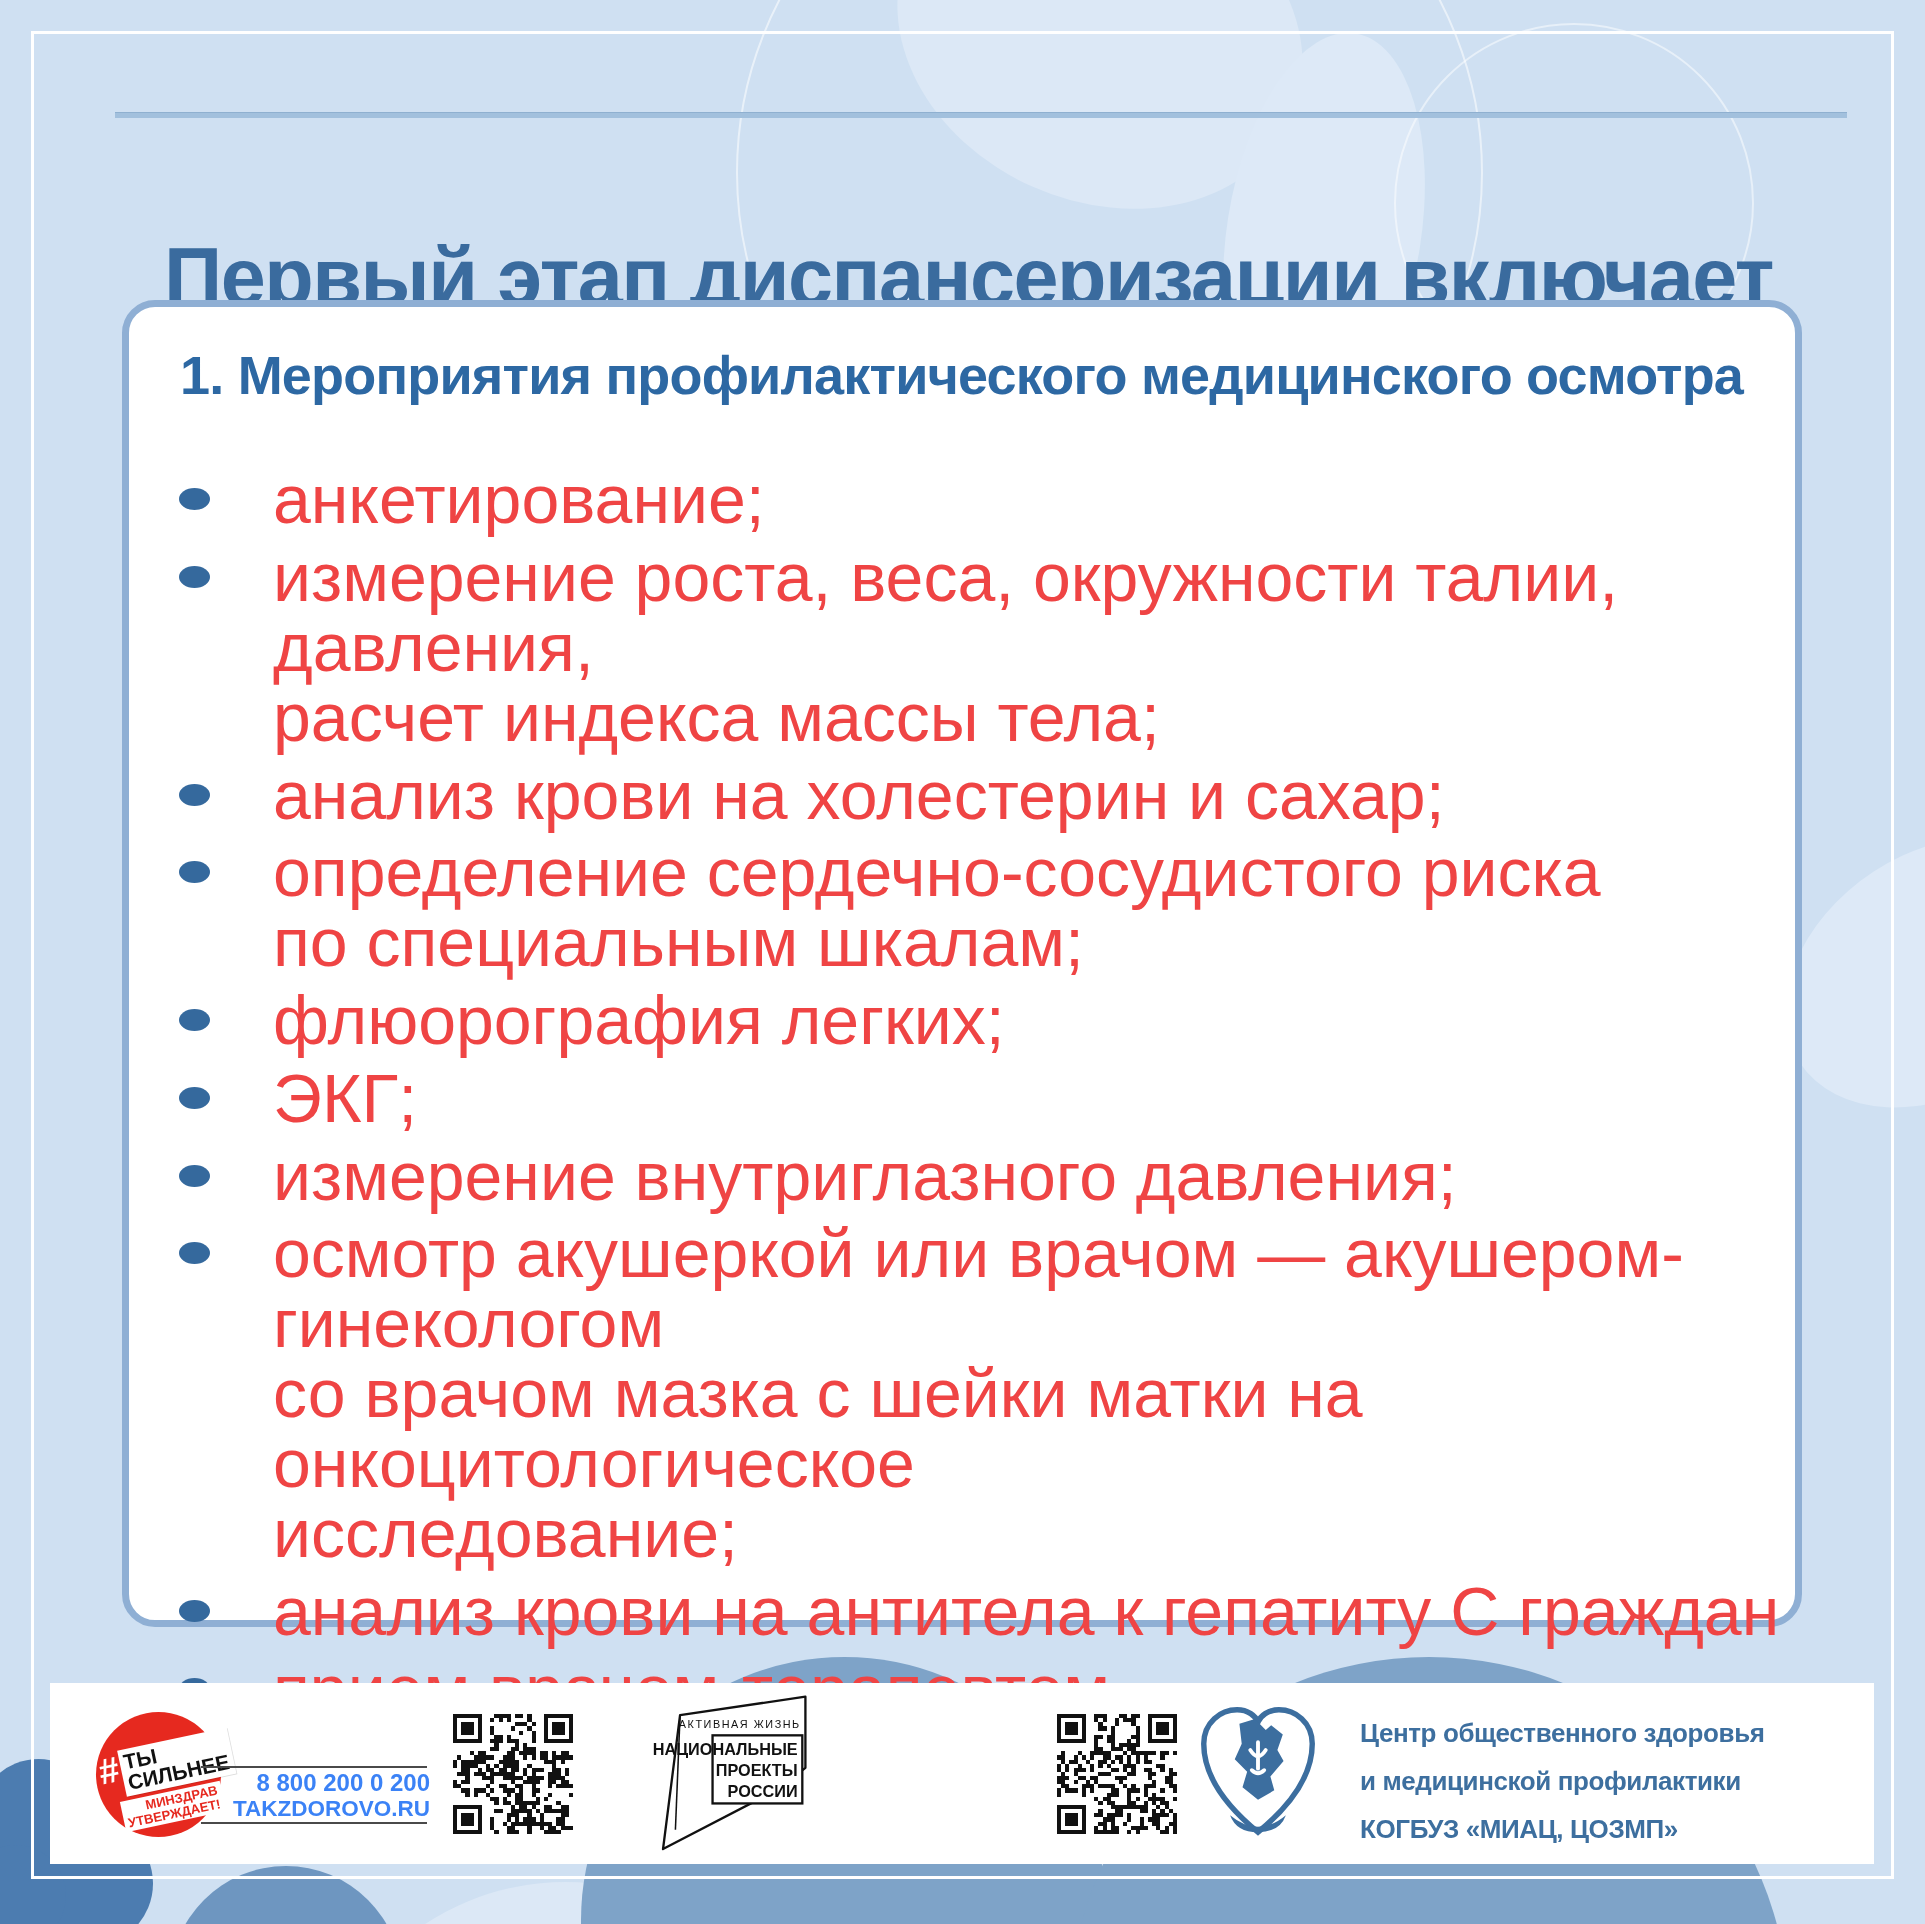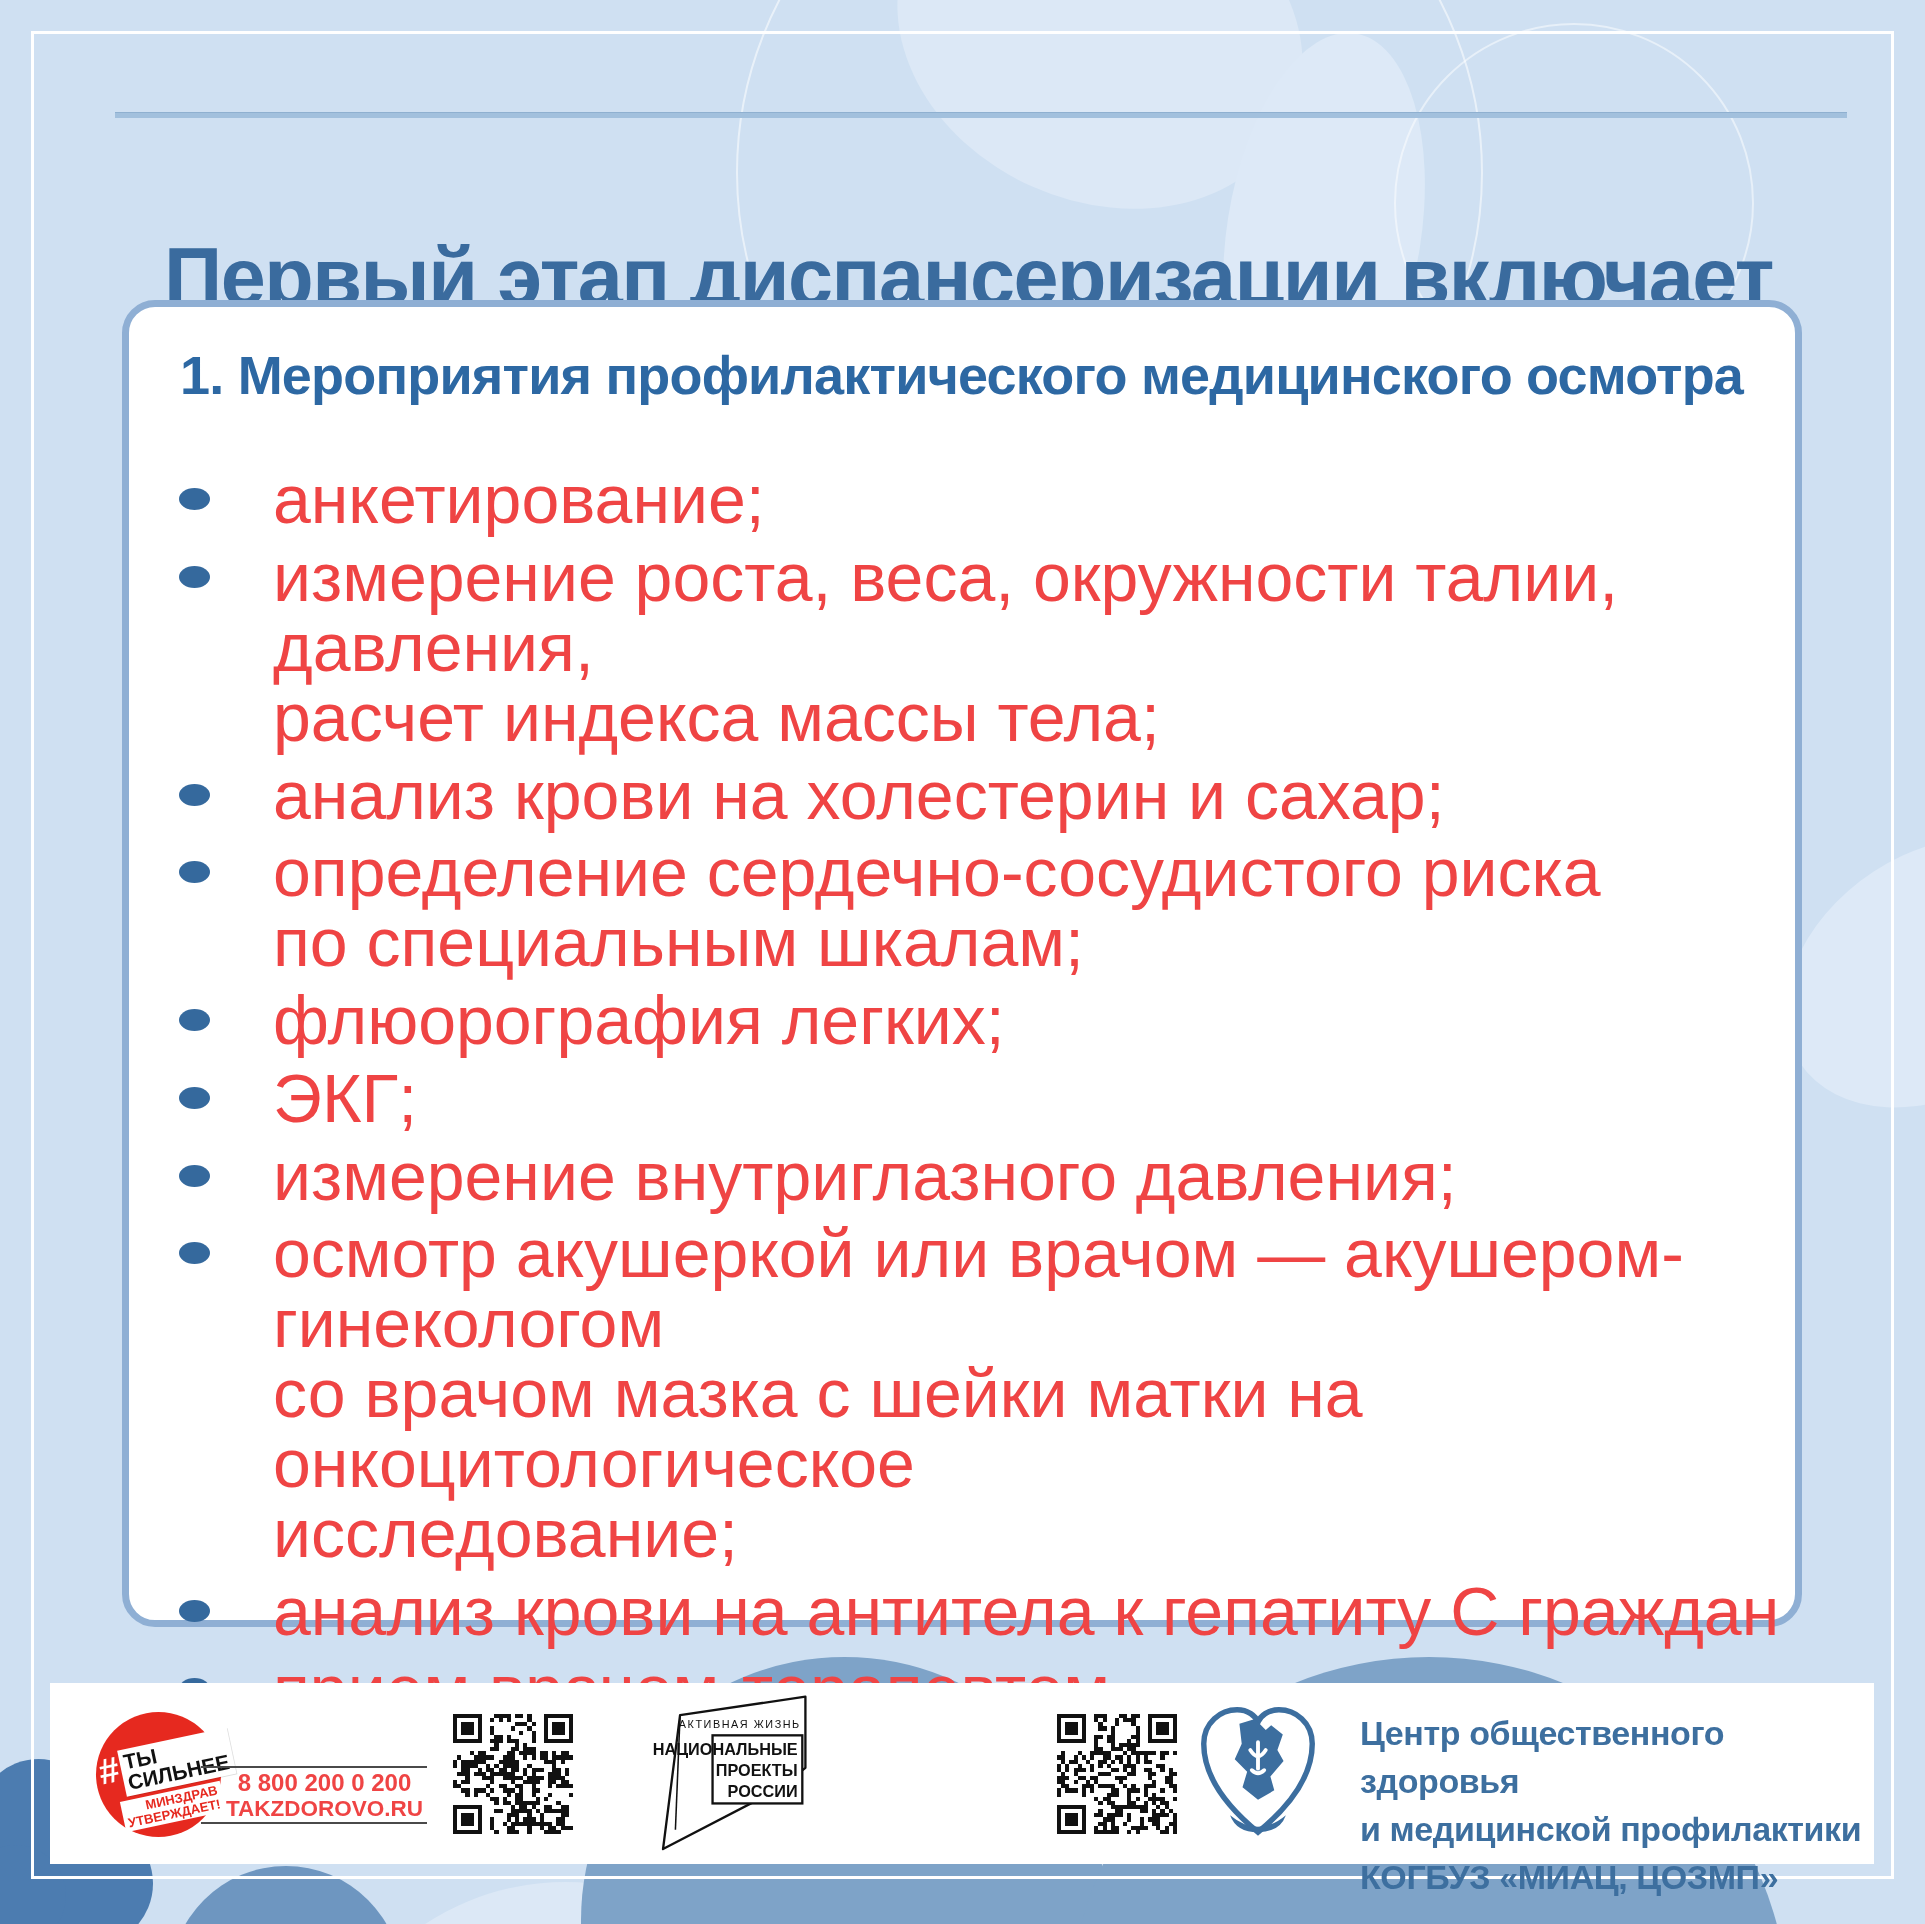--- a/index.html
+++ b/index.html
@@ -60,35 +60,35 @@
           display:flex; align-items:flex-start;}
   .tz-hash{color:#ffffff; font-weight:bold; font-size:36px; line-height:36px; margin-right:1.5px;}
   .tz-box{background:#ffffff; color:#111111; font-weight:bold; font-size:21px;
           line-height:21px; padding:2.3px 4.6px; box-shadow:0.8px 0.8px 0 #00000022;}
   .tz-sub{position:absolute; left:26px; top:79px; transform:rotate(-12deg);
           background:#ffffff; color:#e6291f; font-weight:bold; font-size:13px;
           line-height:14px; padding:1.5px 3.9px; text-align:right; white-space:nowrap;}
   .tz-line{position:absolute; height:1.5px; background:#4a4a4a;}
   .tz-line.top{left:151px; top:83px; width:226px;}
   .tz-line.bot{left:151px; top:139px; width:226px;}
-  .tz-contact{position:absolute; left:162px; top:87px; width:225px; text-align:center;
-              color:#ef4444; font-weight:bold;}
+  .tz-contact{position:absolute; left:155px; top:87px; width:225px; text-align:right;
+              color:#3b82f6; font-weight:bold;}
   .tz-contact .phone{font-size:24px; line-height:25.6px; letter-spacing:0;}
   .tz-contact .site{font-size:22.5px; line-height:25px; letter-spacing:0;}
   
   .qr{width:120px; height:120px; background:#ffffff;}
   .qr svg{width:100%; height:100%; display:block;}
   .qr1{left:403px; top:31px;}
   .qr2{left:1007px; top:31px;}
   
   .np{left:596px; top:9.3px; width:178px; height:163px;}
   .heart{left:1146px; top:19.4px; width:124px; height:147px;}
   
   .org{left:1310px; top:25.6px; width:511px; color:#3d6f9f; font-weight:bold;
-       font-size:34px; line-height:48px; letter-spacing:-0.4px;}
+       font-size:26px; line-height:48px; letter-spacing:-0.4px;}
 </style>
 </head>
 <body>
 
 <div class="page">
 
   <div class="deco d-wedge"></div>
   <div class="deco d-blob1"></div>
   <div class="deco d-blob2"></div>
   <div class="deco d-blob3"></div>

